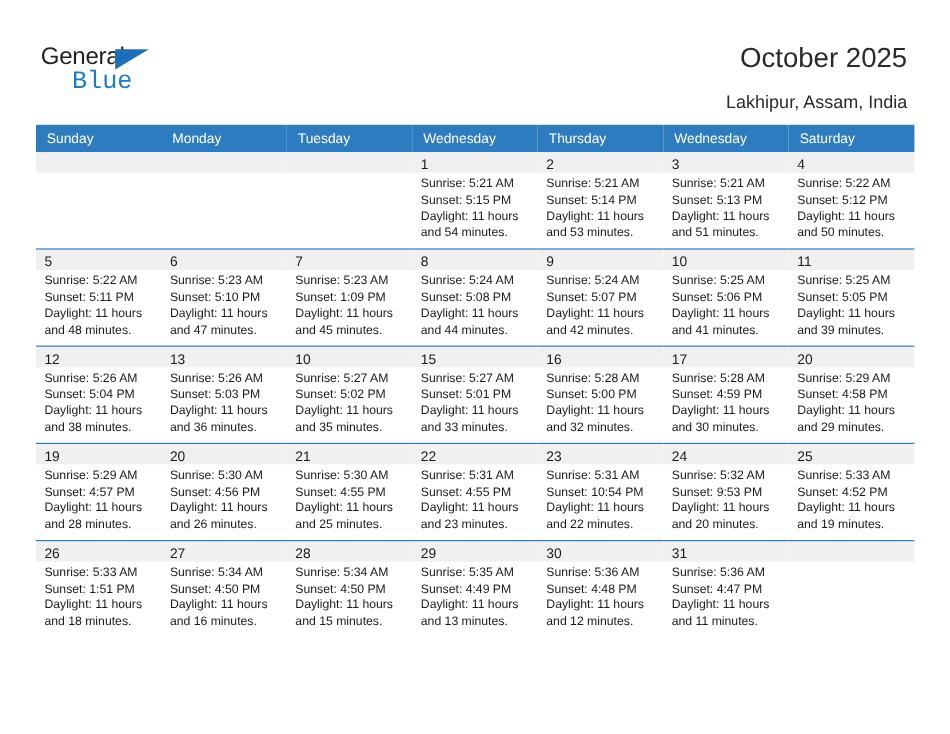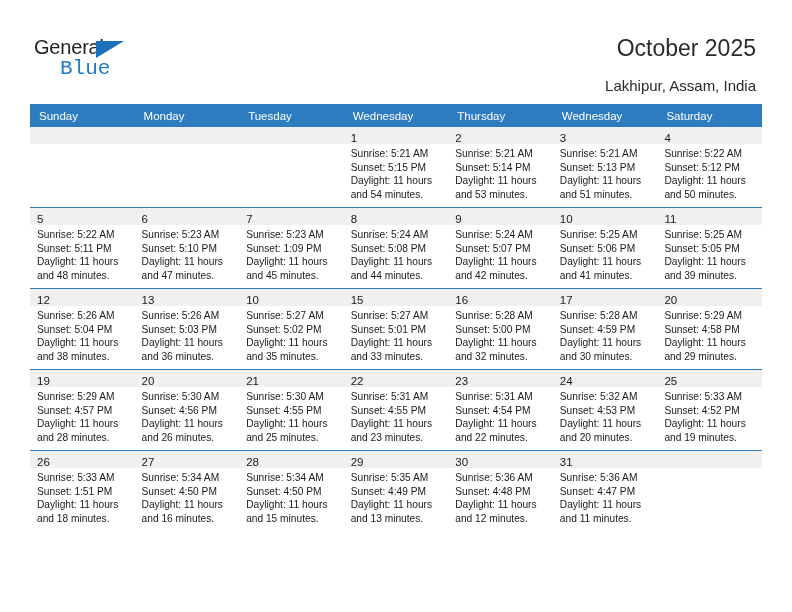--- a/index.html
+++ b/index.html
@@ -396,30 +396,30 @@
                 <div>Sunrise: 5:31 AM</div>
                 <div>Sunset: 4:55 PM</div>
                 <div>Daylight: 11 hours</div>
                 <div>and 23 minutes.</div>
               </div>
             </td>
             <td>
               <div class="daynum-strip"><span class="daynum">23</span></div>
               <div class="cell-body">
                 <div>Sunrise: 5:31 AM</div>
-                <div>Sunset: 4:54 PM</div>
+                <div>Sunset: 10:54 PM</div>
                 <div>Daylight: 11 hours</div>
                 <div>and 22 minutes.</div>
               </div>
             </td>
             <td>
               <div class="daynum-strip"><span class="daynum">24</span></div>
               <div class="cell-body">
                 <div>Sunrise: 5:32 AM</div>
-                <div>Sunset: 4:53 PM</div>
+                <div>Sunset: 9:53 PM</div>
                 <div>Daylight: 11 hours</div>
                 <div>and 20 minutes.</div>
               </div>
             </td>
             <td>
               <div class="daynum-strip"><span class="daynum">25</span></div>
               <div class="cell-body">
                 <div>Sunrise: 5:33 AM</div>
                 <div>Sunset: 4:52 PM</div>
                 <div>Daylight: 11 hours</div>

